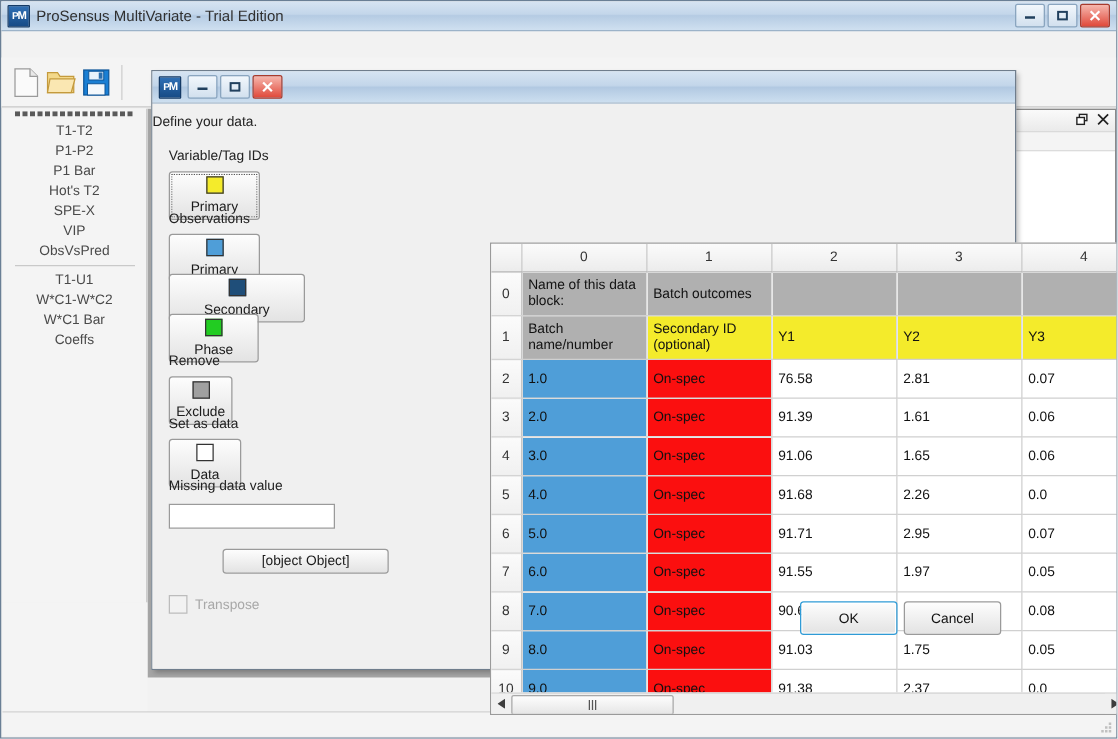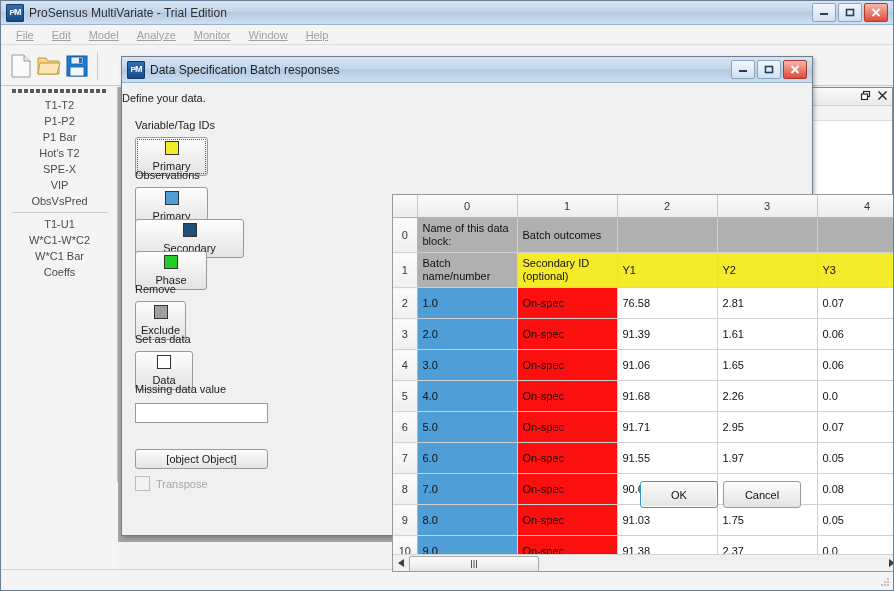--- a/index.html
+++ b/index.html
@@ -162,29 +162,20 @@
           </svg>
       </div>
       <div class="wb close">
         <svg width="10" height="9" viewBox="0 0 10 9">
             <path d="M1.5 1 L8.5 8 M8.5 1 L1.5 8" stroke="#ffffff" stroke-width="1.8" fill="none"></path>
           </svg>
       </div>
     </div>
   </div>
 
-  <div class="menubar">
-    <div class="menu-item"><u>File</u></div>
-    <div class="menu-item"><u>Edit</u></div>
-    <div class="menu-item"><u>Model</u></div>
-    <div class="menu-item"><u>Analyze</u></div>
-    <div class="menu-item"><u>Monitor</u></div>
-    <div class="menu-item"><u>Window</u></div>
-    <div class="menu-item"><u>Help</u></div>
-  </div>
 
   <div class="toolbar">
     <div class="tb-btn">
       <svg width="22" height="24" viewBox="0 0 22 24">
         <path d="M2 1 H14 L20 7 V23 H2 Z" fill="#fafafa" stroke="#9a9a9a" stroke-width="1"></path>
         <path d="M14 1 V7 H20" fill="#e8e8e8" stroke="#9a9a9a" stroke-width="1"></path>
       </svg>
     </div>
     <div class="tb-btn">
       <svg width="24" height="22" viewBox="0 0 24 22">
@@ -267,21 +258,20 @@
           <rect x="6" y="6" width="2" height="2"></rect>
           <rect x="9" y="3" width="2" height="2"></rect>
         </g>
     </svg>
   </div>
 
   <div class="dialog">
 
     <div class="dlg-title">
       <div class="app-icon">P<span style="font-size:9px">M</span></div>
-      <div class="dlg-title-text">Data Specification Batch responses</div>
       <div class="win-btns">
         <div class="wb">
           <svg width="10" height="9" viewBox="0 0 10 9">
               <rect x="1" y="5" width="8" height="2" fill="#21405e"></rect>
             </svg>
         </div>
         <div class="wb">
           <svg width="10" height="9" viewBox="0 0 10 9">
               <rect x="1.5" y="1.5" width="7" height="6" fill="none" stroke="#21405e" stroke-width="1.6"></rect>
             </svg>
@@ -325,21 +315,21 @@
       </div>
 
       <div class="ctl grp-label" style="top:250px;">Set as data</div>
       <div class="ctl btn" style="top:268px;width:58px;">
         <span class="swatch" style="background:#ffffff"></span>
         <span>Data</span>
       </div>
 
       <div class="ctl grp-label" style="top:300px;">Missing data value</div>
       <input class="ctl txtinput" style="top: 320px;" type="text" placeholder="">
-      <div class="ctl btn wide-btn" style="top:366px;">
+      <div class="ctl btn wide-btn" style="top:356px;margin-left:43px;">
         <span>[object Object]</span>
       </div>
 
       <div class="ctl chk-row" style="top:393px;">
         <span class="chkbox"></span>
         <span class="chk-lbl">Transpose</span>
       </div>
 
       <div class="gridwrap">
         <div class="grid-inner">

